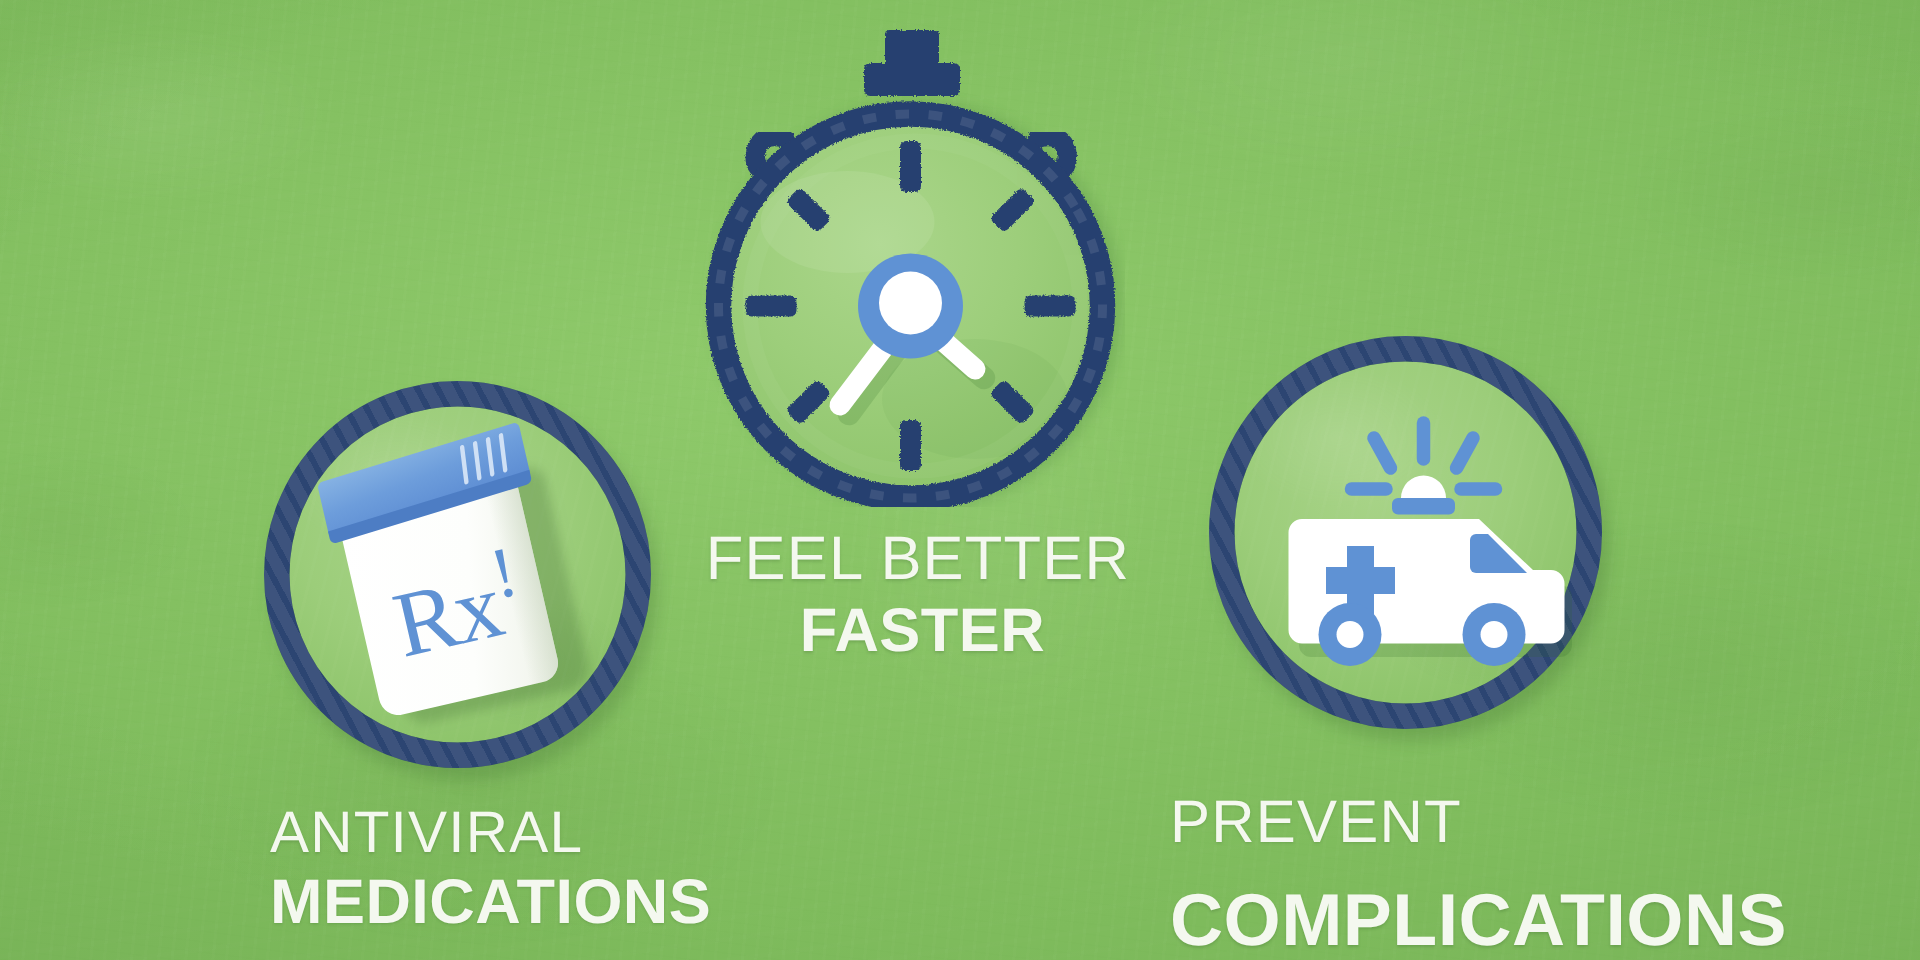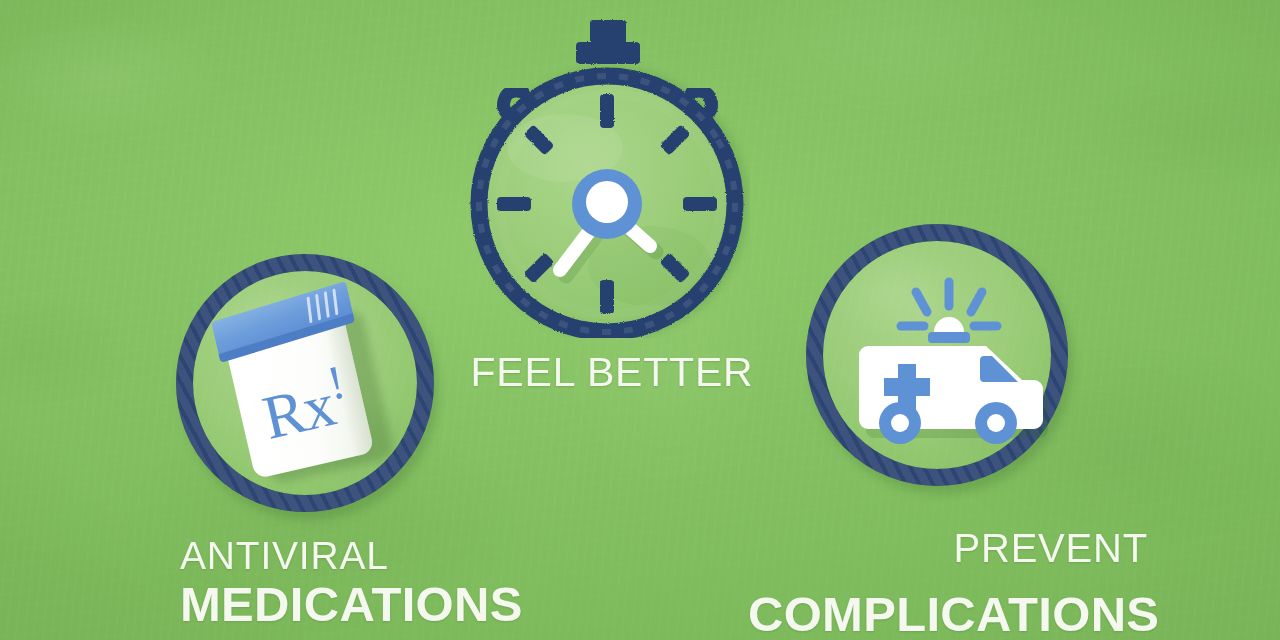--- a/index.html
+++ b/index.html
@@ -216,27 +216,27 @@
     text-transform: uppercase;
     line-height: 1.0;
     white-space: nowrap;
     text-shadow: 0 1px 2px rgba(45,85,35,.22);
   }
   .cap-light { font-weight: 400; letter-spacing: .8px; }
   .cap-bold  { font-weight: 700; letter-spacing: .3px; }
 
   #cap-pill { left: 180px; top: 536px; width: 280px; }
   #cap-pill .cap-light { font-size: 39px; }
-  #cap-pill .cap-bold  { font-size: 49px; margin-top: 5px; }
+  #cap-pill .cap-bold  { font-size: 42px; margin-top: 5px; }
 
   #cap-mid { left: 462px; top: 352px; width: 300px; }
   #cap-mid .cap-light { font-size: 41px; text-align: center; }
   #cap-mid .cap-bold  { font-size: 41px; text-align: center; margin-top: 7px; padding-left: 6px;}
 
-  #cap-amb { left: 748px; top: 528px; text-align: right; width: 400px; }
+  #cap-amb { left: 780px; top: 528px; text-align: left; width: 400px; }
   #cap-amb .cap-light { font-size: 40px; }
   #cap-amb .cap-bold  { font-size: 49px; margin-top: 22px; }
 
   .row { display: block; }
 </style>
 </head>
 <body>
 
 <div id="stage">
 
@@ -378,20 +378,21 @@
     </div>
   </div>
 
   <div class="caption" id="cap-pill">
     <span class="row cap-light">ANTIVIRAL</span>
     <span class="row cap-bold">MEDICATIONS</span>
   </div>
 
   <div class="caption" id="cap-mid">
     <span class="row cap-light">FEEL BETTER</span>
+    <span class="row cap-bold">FASTER</span>
   </div>
 
   <div class="caption" id="cap-amb">
     <span class="row cap-light">PREVENT</span>
     <span class="row cap-bold">COMPLICATIONS</span>
   </div>
 
 </div>
 
 </body></html>

